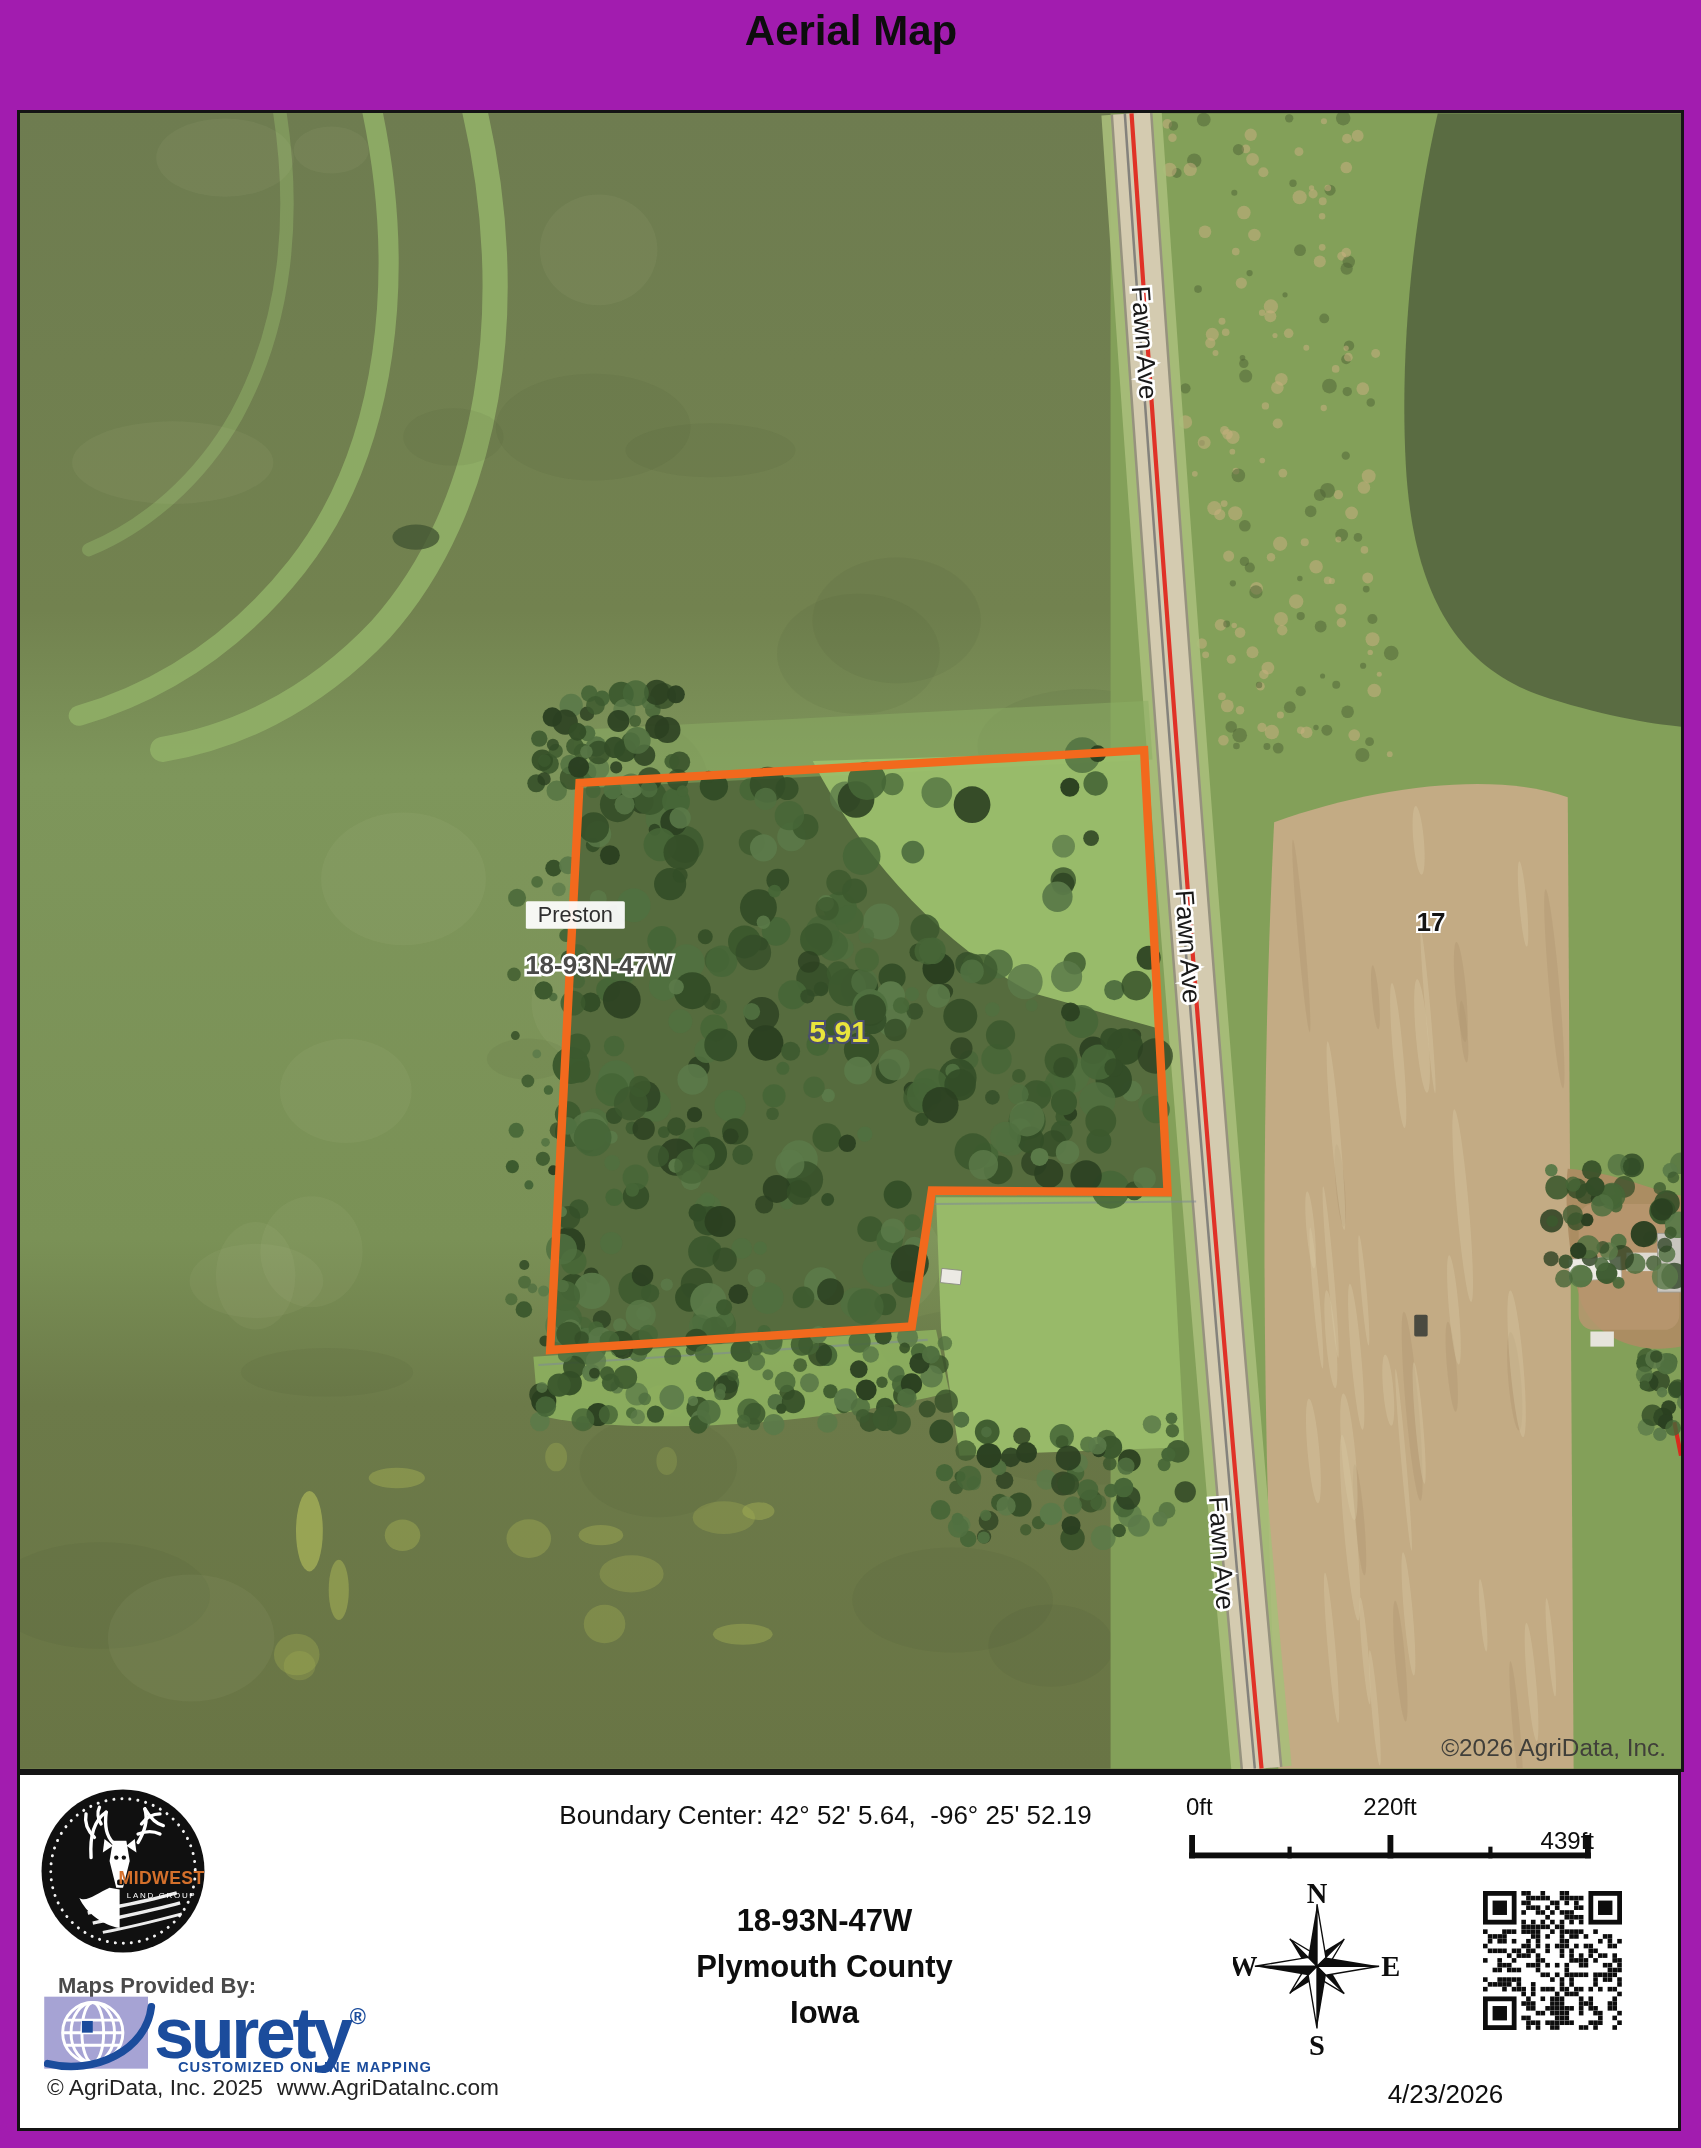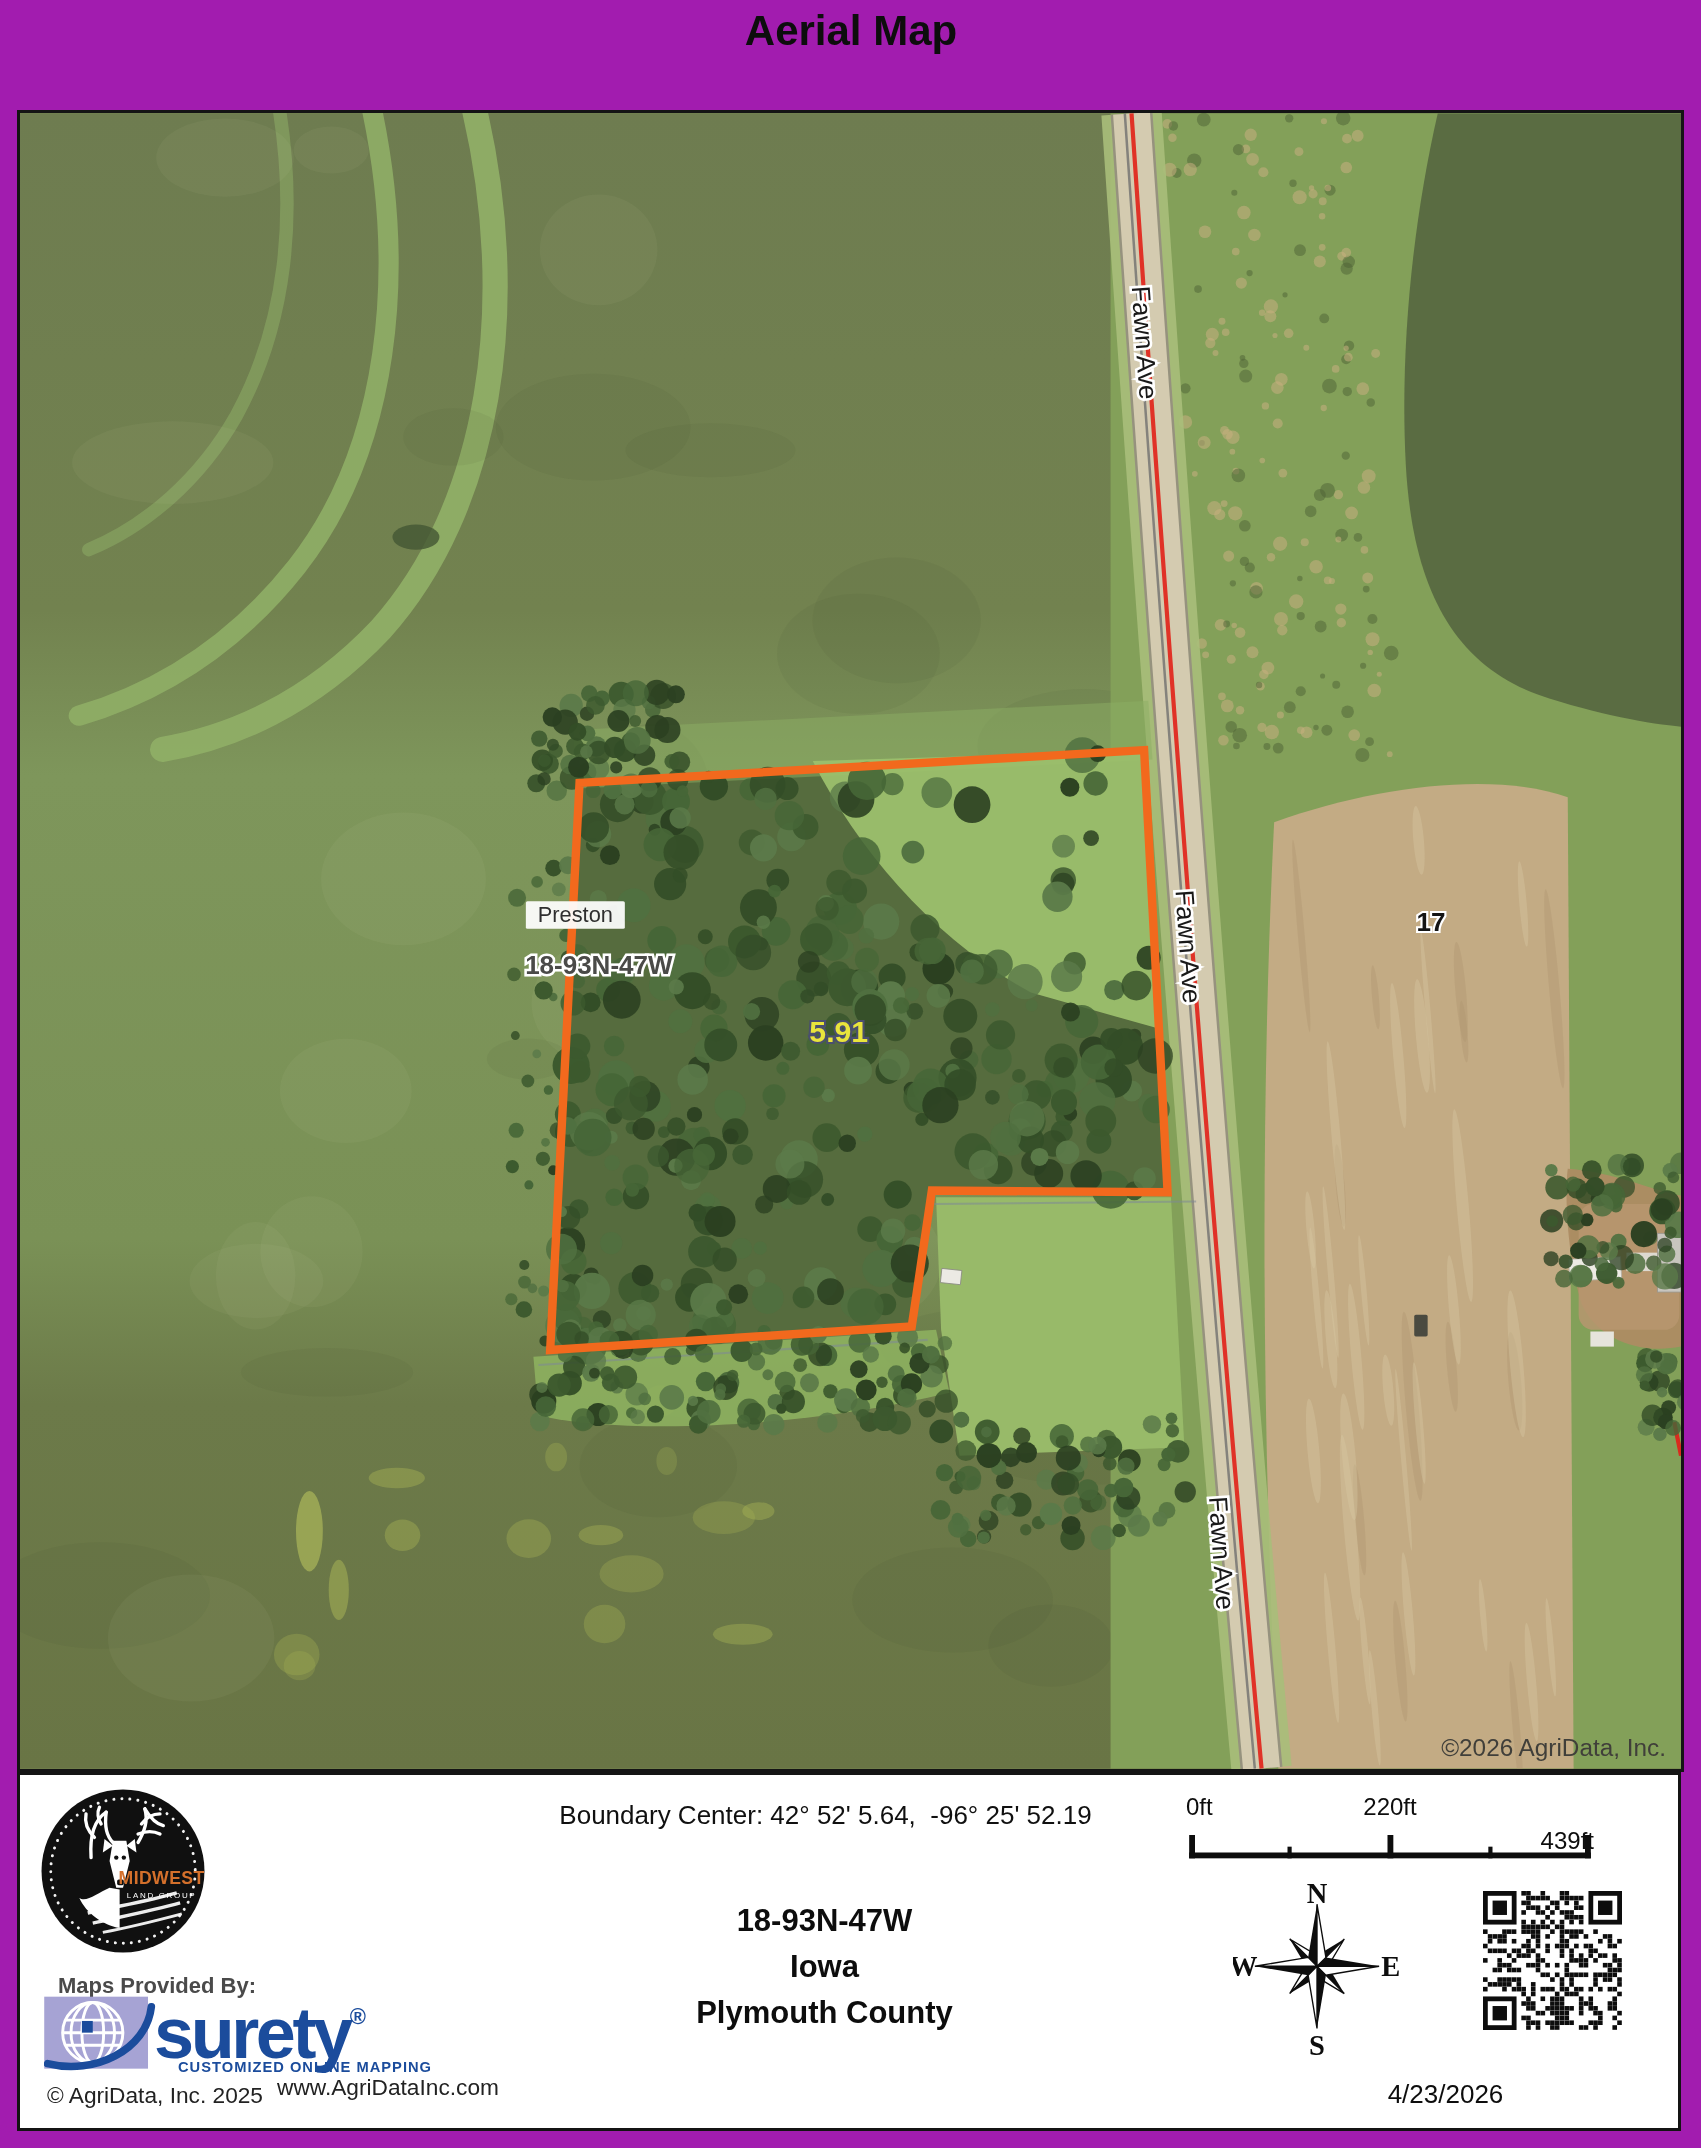--- a/index.html
+++ b/index.html
@@ -18,21 +18,21 @@
   .loc-block{left:620px;top:123px;width:369px;text-align:center;
              font-size:31px;font-weight:bold;line-height:46px;color:#0d0d0d;}
   .scale-labels{left:1166px;top:18px;width:408px;height:28.5px;font-size:24px;color:#0d0d0d;}
   .scale-labels .sl0{position:absolute;left:0;top:0;}
   .scale-labels .sl1{position:absolute;left:0;width:100%;text-align:center;top:0;}
   .scale-labels .sl2{position:absolute;right:0;top:0;margin-top:34px;}
   .maps-provided{left:38px;top:198px;font-size:22px;color:#4a4a4a;font-weight:bold;}
   .surety-word{left:134px;top:206px;font-size:72px;font-weight:bold;letter-spacing:-3.4px;line-height:72px;}
   .surety-reg{font-size:22px;vertical-align:34px;letter-spacing:0;}
   .surety-tag{left:144px;top:284px;font-size:14.7px;font-weight:bold;letter-spacing:1px;margin-left:14px;}
-  .agd-copy{left:27px;top:299px;font-size:22.7px;color:#222;margin-top:8px;}
+  .agd-copy{left:27px;top:299px;font-size:22.7px;color:#222;}
   .agd-web{left:257px;top:299px;font-size:22.7px;color:#222;}
   .date{left:1333px;top:304px;width:185px;text-align:center;font-size:26px;color:#0d0d0d;}
   svg text{font-family:"Liberation Sans",sans-serif;}
   .serif-letter{font-family:"Liberation Serif",serif;font-weight:bold;font-size:34px;fill:#0d0d0d;}
 </style>
 </head>
 <body>
 
 <div class="page">
 
@@ -1123,22 +1123,22 @@
     </div>
     <div class="f-abs surety-tag" style="color:#1B4C9C">CUSTOMIZED ONLINE MAPPING</div>
 
     <div class="f-abs agd-copy">© AgriData, Inc. 2025</div>
     <div class="f-abs agd-web">www.AgriDataInc.com</div>
 
     <div class="f-abs boundary-center">Boundary Center: 42° 52' 5.64,  -96° 25' 52.19</div>
 
     <div class="f-abs loc-block">
       <div>18-93N-47W</div>
+      <div>Plymouth County</div>
       <div>Iowa</div>
-      <div>Plymouth County</div>
     </div>
 
     <div class="f-abs scale-labels">
       <span class="sl0">0ft</span>
       <span class="sl1">220ft</span>
       <span class="sl2">439ft</span>
     </div>
     <svg class="f-abs" style="left:1166px;top:60px" width="408" height="25" viewBox="0 0 486 30">
       <rect x="2" y="21" width="482" height="7" fill="#0d0d0d"></rect>
       <rect x="2" y="0" width="7" height="28" fill="#0d0d0d"></rect>

